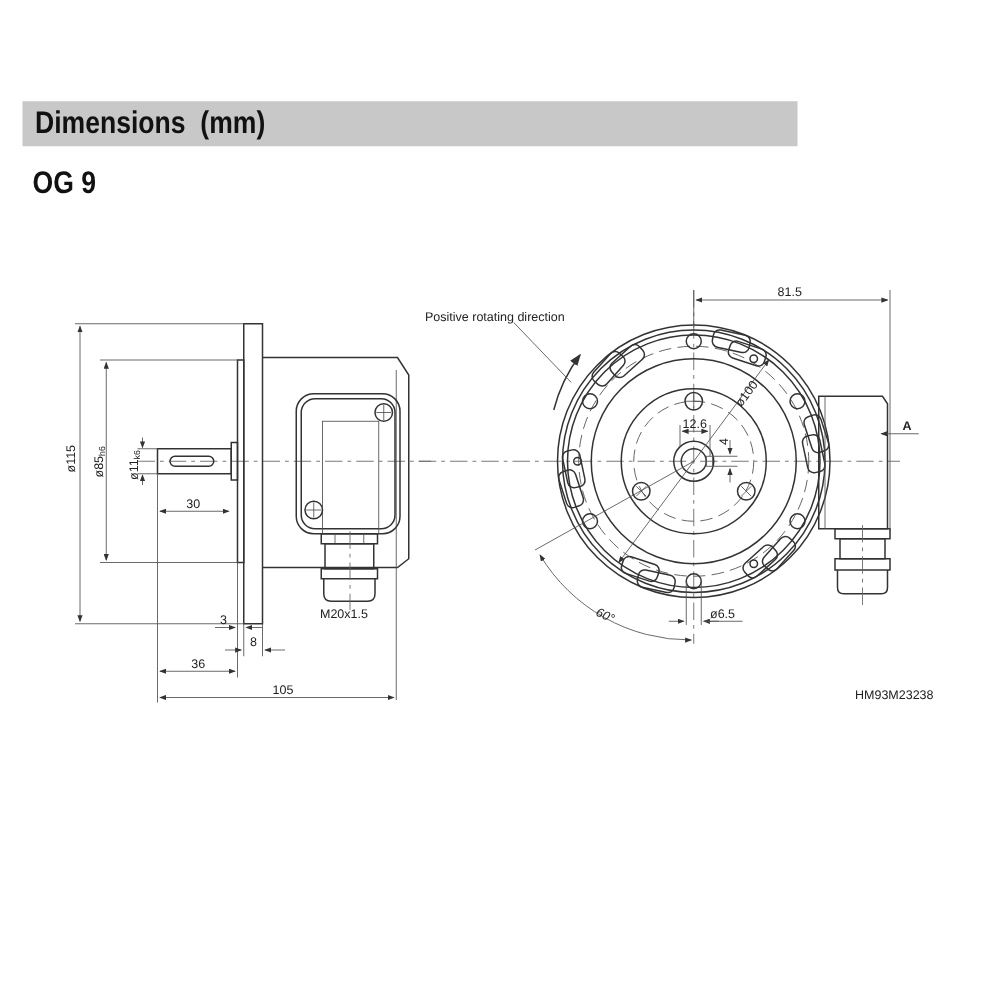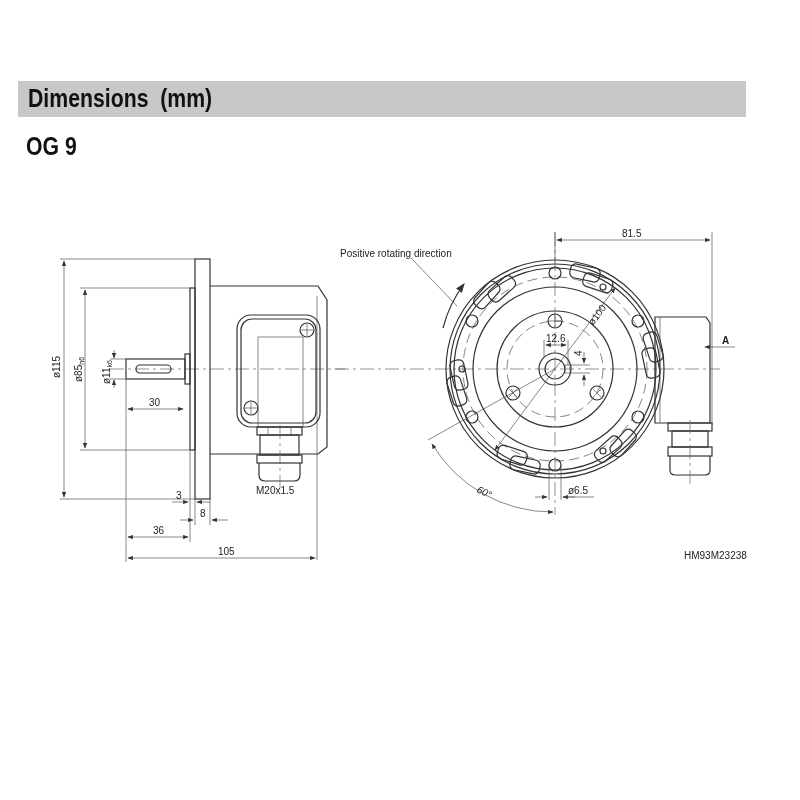--- a/index.html
+++ b/index.html
@@ -1,17 +1,17 @@
 <!DOCTYPE html>
 <html><head>
 <meta charset="utf-8">
 <style>
   html, body { margin: 0; padding: 0; background: #ffffff; }
   body { width: 800px; height: 800px; position: relative; overflow: hidden; font-family: "Liberation Sans", sans-serif; }
-  .header-bar { position: absolute; left: 18px; top: 81px; width: 728px; height: 36px; background: #c8c8c8; }
+  .header-bar { position: absolute; left: 18px; top: 81px; width: 620px; height: 36px; background: #c8c8c8; }
   .header-title { position: absolute; left: 10px; top: 3px; font-size: 25px; font-weight: bold; color: #111; transform: scaleX(0.85); transform-origin: left center; white-space: pre; }
   .model-title { position: absolute; left: 26px; top: 132px; font-size: 25px; font-weight: bold; color: #111; transform: scaleX(0.85); transform-origin: left center; }
   svg { position: absolute; left: 0; top: 0; }
   .ln { stroke: #333; stroke-width: 1.2; fill: none; }
   .thin { stroke: #555; stroke-width: 0.7; fill: none; }
   .ctr { stroke: #666; stroke-width: 0.7; fill: none; stroke-dasharray: 14 4 3 4; }
   .dash { stroke: #666; stroke-width: 0.8; fill: none; stroke-dasharray: 10 5; }
   .txt { font-family: "Liberation Sans", sans-serif; font-size: 10px; fill: #222; }
   .code { font-family: "Liberation Sans", sans-serif; font-size: 10px; fill: #222; }
 </style>

